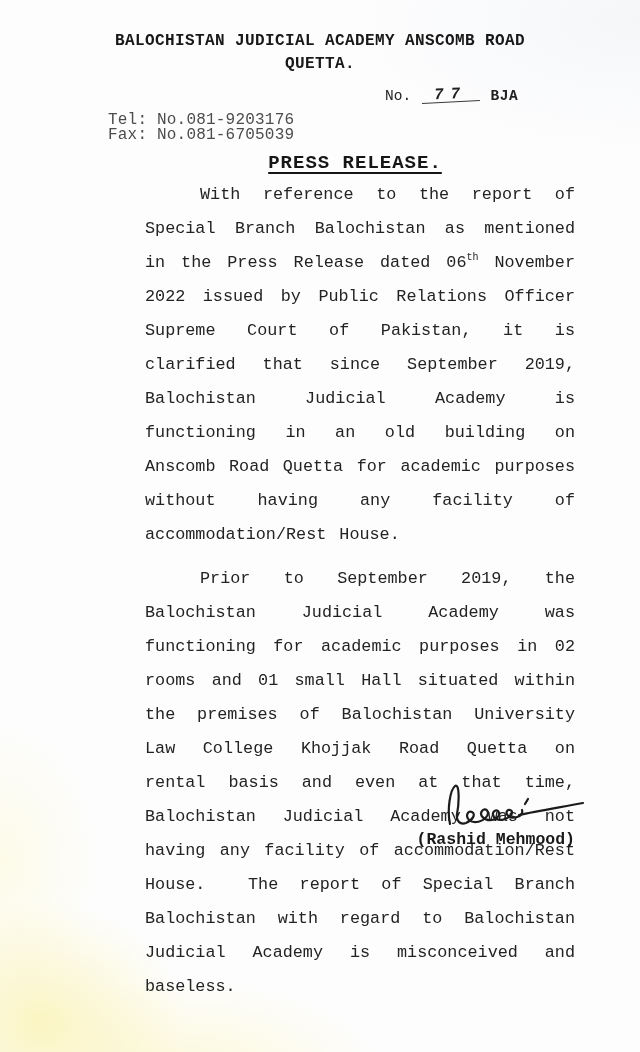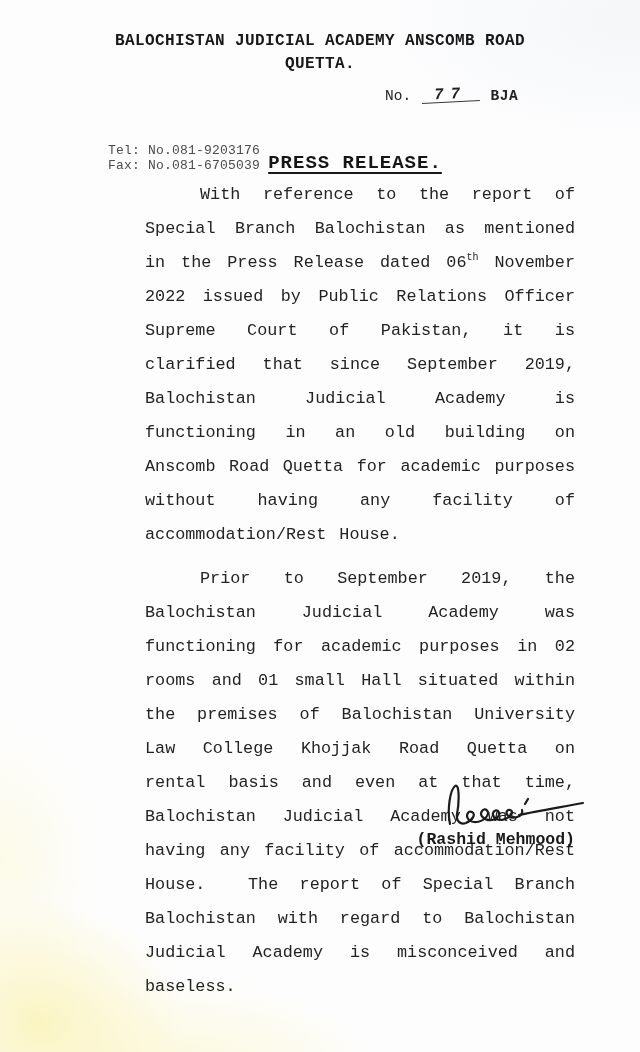--- a/index.html
+++ b/index.html
@@ -53,23 +53,23 @@
     letter-spacing: 7px;
     transform: rotate(-3deg);
     transform-origin: bottom left;
     margin: 0 2px;
     line-height: 14px;
   }
   .ref-bja { font-weight: bold; letter-spacing: 0.5px; }
   .ref-date-line sup { font-size: 9px; }
   .contact-block {
     position: absolute;
-    top: 143px;
+    top: 113px;
     left: 108px;
-    font-size: 13px;
+    font-size: 16px;
     line-height: 15px;
     color: #4c4c4c;
     letter-spacing: 0.2px;
   }
   .press-heading {
     position: absolute;
     top: 152px;
     left: 125px;
     width: 460px;
     text-align: center;

